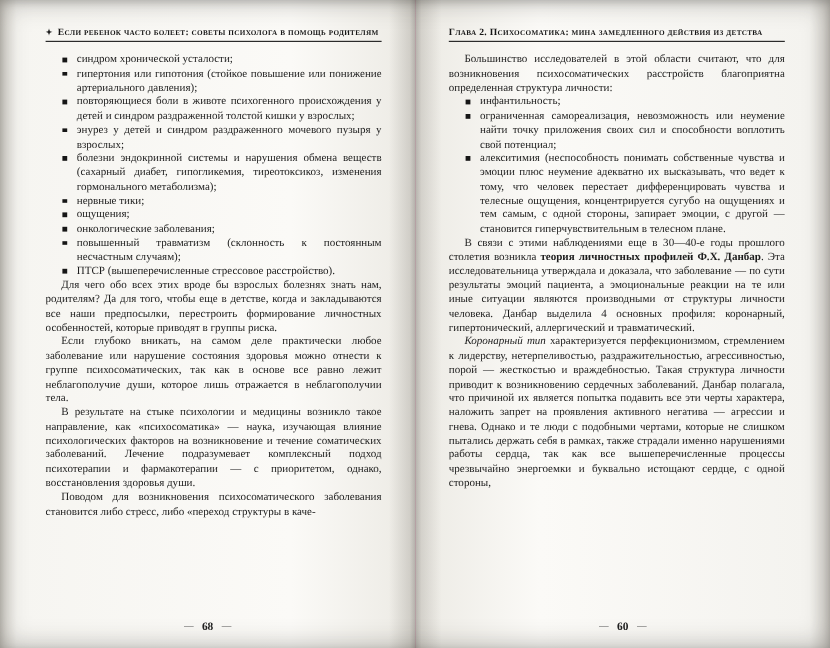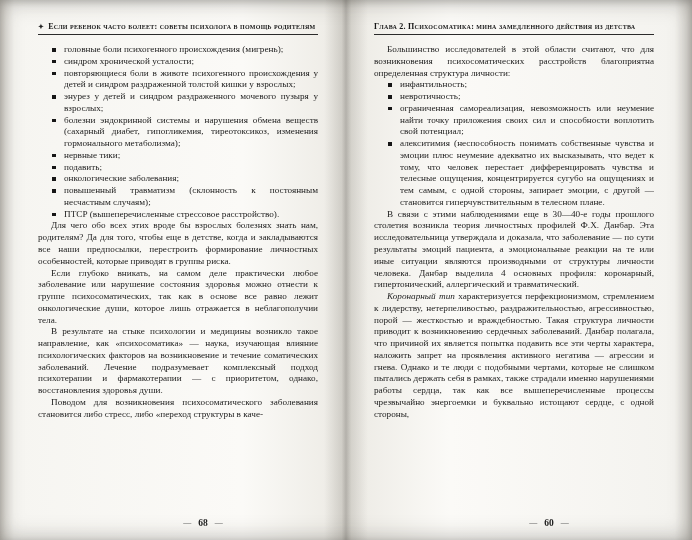--- a/index.html
+++ b/index.html
@@ -10,75 +10,74 @@
   .page.left{padding:22px 28px 0 38px;}
   .page.right{padding:22px 38px 0 28px;}
   .running-header{font-family:"Liberation Serif",serif;font-weight:bold;font-size:8px;
     font-variant:small-caps;letter-spacing:.25px;color:#161616;border-bottom:1px solid #2b2b2b;
     padding-bottom:3px;margin-bottom:9px;white-space:nowrap;overflow:hidden;}
   .ornament{font-size:7px;margin-right:4px;color:#222;}
   .content{font-family:"Liberation Serif",serif;font-size:9.2px;line-height:1.28;
     text-align:justify;color:#1c1c1c;height:452px;overflow:hidden;}
   .para{margin:0;text-indent:13px;}
   .para.no-indent{text-indent:0;}
-  .seg-bold{font-weight:normal;}
+  .seg-bold{font-weight:bold;}
   .seg-italic{font-style:italic;}
   .bullet-list{list-style:none;margin:0 0 0 26px;padding:0;}
   .bullet-list li{position:relative;text-align:justify;}
   .bullet-square{position:absolute;left:-12px;top:4px;width:3.5px;height:3.5px;background:#161616;}
   .footer{position:absolute;bottom:12px;left:0;width:100%;text-align:center;
-    font-family:"Liberation Serif",serif;font-size:9.5px;font-weight:bold;color:#222;margin-left:30px;}
+    font-family:"Liberation Serif",serif;font-size:9.5px;font-weight:bold;color:#222;}
   .flourish{font-weight:normal;color:#4a4a4a;margin:0 7px;font-size:8px;vertical-align:1px;}
   .gutter{position:absolute;left:324px;top:0;width:44px;height:540px;pointer-events:none;
     background:linear-gradient(to right,rgba(60,55,45,0) 0%,rgba(60,55,45,.16) 40%,
       rgba(50,45,38,.30) 50%,rgba(60,55,45,.14) 62%,rgba(60,55,45,0) 100%);z-index:3;}
   .vignette{position:absolute;inset:0;pointer-events:none;z-index:4;
     box-shadow:inset 0 0 22px rgba(40,38,32,.35), inset 0 2px 6px rgba(40,38,32,.18);}
 </style>
 </head>
 <body>
 
 <div class="spread">
 
   <div class="page left">
     <div class="running-header">
       <span class="ornament">✦</span><span>Если ребенок часто болеет: советы психолога в помощь родителям</span>
     </div>
     <div class="content">
         <ul class="bullet-list">
-          <li><span class="bullet-square"></span><span>головные боли психогенного происхождения (мигрень);</span></li>
           <li><span class="bullet-square"></span><span>синдром хронической усталости;</span></li>
+          <li><span class="bullet-square"></span><span>гипертония или гипотония (стойкое повышение или понижение артериального давления);</span></li>
           <li><span class="bullet-square"></span><span>повторяющиеся боли в животе психогенного происхождения у детей и синдром раздраженной толстой кишки у взрослых;</span></li>
           <li><span class="bullet-square"></span><span>энурез у детей и синдром раздраженного мочевого пузыря у взрослых;</span></li>
           <li><span class="bullet-square"></span><span>болезни эндокринной системы и нарушения обмена веществ (сахарный диабет, гипогликемия, тиреотоксикоз, изменения гормонального метаболизма);</span></li>
           <li><span class="bullet-square"></span><span>нервные тики;</span></li>
-          <li><span class="bullet-square"></span><span>подавить;</span></li>
+          <li><span class="bullet-square"></span><span>ощущения;</span></li>
           <li><span class="bullet-square"></span><span>онкологические заболевания;</span></li>
           <li><span class="bullet-square"></span><span>повышенный травматизм (склонность к постоянным несчастным случаям);</span></li>
           <li><span class="bullet-square"></span><span>ПТСР (вышеперечисленные стрессовое расстройство).</span></li>
         </ul>
         <p class="para"><span class="seg-normal">Для чего обо всех этих вроде бы взрослых болезнях знать нам, родителям? Да для того, чтобы еще в детстве, когда и закладываются все наши предпосылки, перестроить формирование личностных особенностей, которые приводят в группы риска.</span></p>
-        <p class="para"><span class="seg-normal">Если глубоко вникать, на самом деле практически любое заболевание или нарушение состояния здоровья можно отнести к группе психосоматических, так как в основе все равно лежит онкологические души, которое лишь отражается в неблагополучии тела.</span></p>
+        <p class="para"><span class="seg-normal">Если глубоко вникать, на самом деле практически любое заболевание или нарушение состояния здоровья можно отнести к группе психосоматических, так как в основе все равно лежит неблагополучие души, которое лишь отражается в неблагополучии тела.</span></p>
         <p class="para"><span class="seg-normal">В результате на стыке психологии и медицины возникло такое направление, как «психосоматика» — наука, изучающая влияние психологических факторов на возникновение и течение соматических заболеваний. Лечение подразумевает комплексный подход психотерапии и фармакотерапии — с приоритетом, однако, восстановления здоровья души.</span></p>
         <p class="para"><span class="seg-normal">Поводом для возникновения психосоматического заболевания становится либо стресс, либо «переход структуры в каче-</span></p>
       </div>
     <div class="footer">
       <span class="flourish">—</span><span>68</span><span class="flourish">—</span>
     </div>
   </div>
 
   <div class="page right">
     <div class="running-header">
       <span>Глава 2. Психосоматика: мина замедленного действия из детства</span>
     </div>
     <div class="content">
         <p class="para"><span class="seg-normal">Большинство исследователей в этой области считают, что для возникновения психосоматических расстройств благоприятна определенная структура личности:</span></p>
         <ul class="bullet-list">
           <li><span class="bullet-square"></span><span>инфантильность;</span></li>
-          <li><span class="bullet-square"></span><span>невротичность;</span></li>
           <li><span class="bullet-square"></span><span>ограниченная самореализация, невозможность или неумение найти точку приложения своих сил и способности воплотить свой потенциал;</span></li>
           <li><span class="bullet-square"></span><span>алекситимия (неспособность понимать собственные чувства и эмоции плюс неумение адекватно их высказывать, что ведет к тому, что человек перестает дифференцировать чувства и телесные ощущения, концентрируется сугубо на ощущениях и тем самым, с одной стороны, запирает эмоции, с другой — становится гиперчувствительным в телесном плане.</span></li>
         </ul>
         <p class="para"><span class="seg-normal">В связи с этими наблюдениями еще в 30—40-е годы прошлого столетия возникла </span><span class="seg-bold">теория личностных профилей Ф.Х. Данбар</span><span class="seg-normal">. Эта исследовательница утверждала и доказала, что заболевание — по сути результаты эмоций пациента, а эмоциональные реакции на те или иные ситуации являются производными от структуры личности человека. Данбар выделила 4 основных профиля: коронарный, гипертонический, аллергический и травматический.</span></p>
         <p class="para"><span class="seg-italic">Коронарный тип</span><span class="seg-normal"> характеризуется перфекционизмом, стремлением к лидерству, нетерпеливостью, раздражительностью, агрессивностью, порой — жесткостью и враждебностью. Такая структура личности приводит к возникновению сердечных заболеваний. Данбар полагала, что причиной их является попытка подавить все эти черты характера, наложить запрет на проявления активного негатива — агрессии и гнева. Однако и те люди с подобными чертами, которые не слишком пытались держать себя в рамках, также страдали именно нарушениями работы сердца, так как все вышеперечисленные процессы чрезвычайно энергоемки и буквально истощают сердце, с одной стороны,</span></p>
       </div>
     <div class="footer">
       <span class="flourish">—</span><span>60</span><span class="flourish">—</span>
     </div>
   </div>

